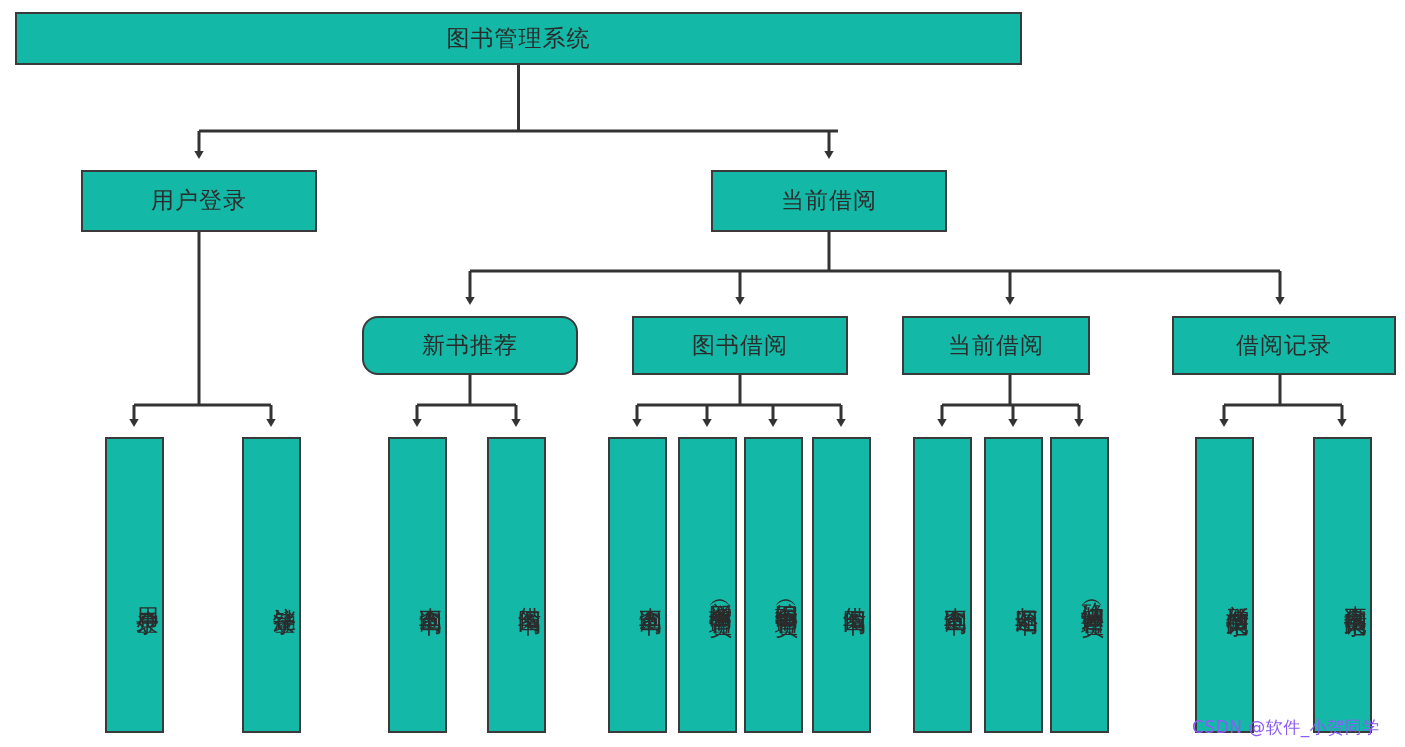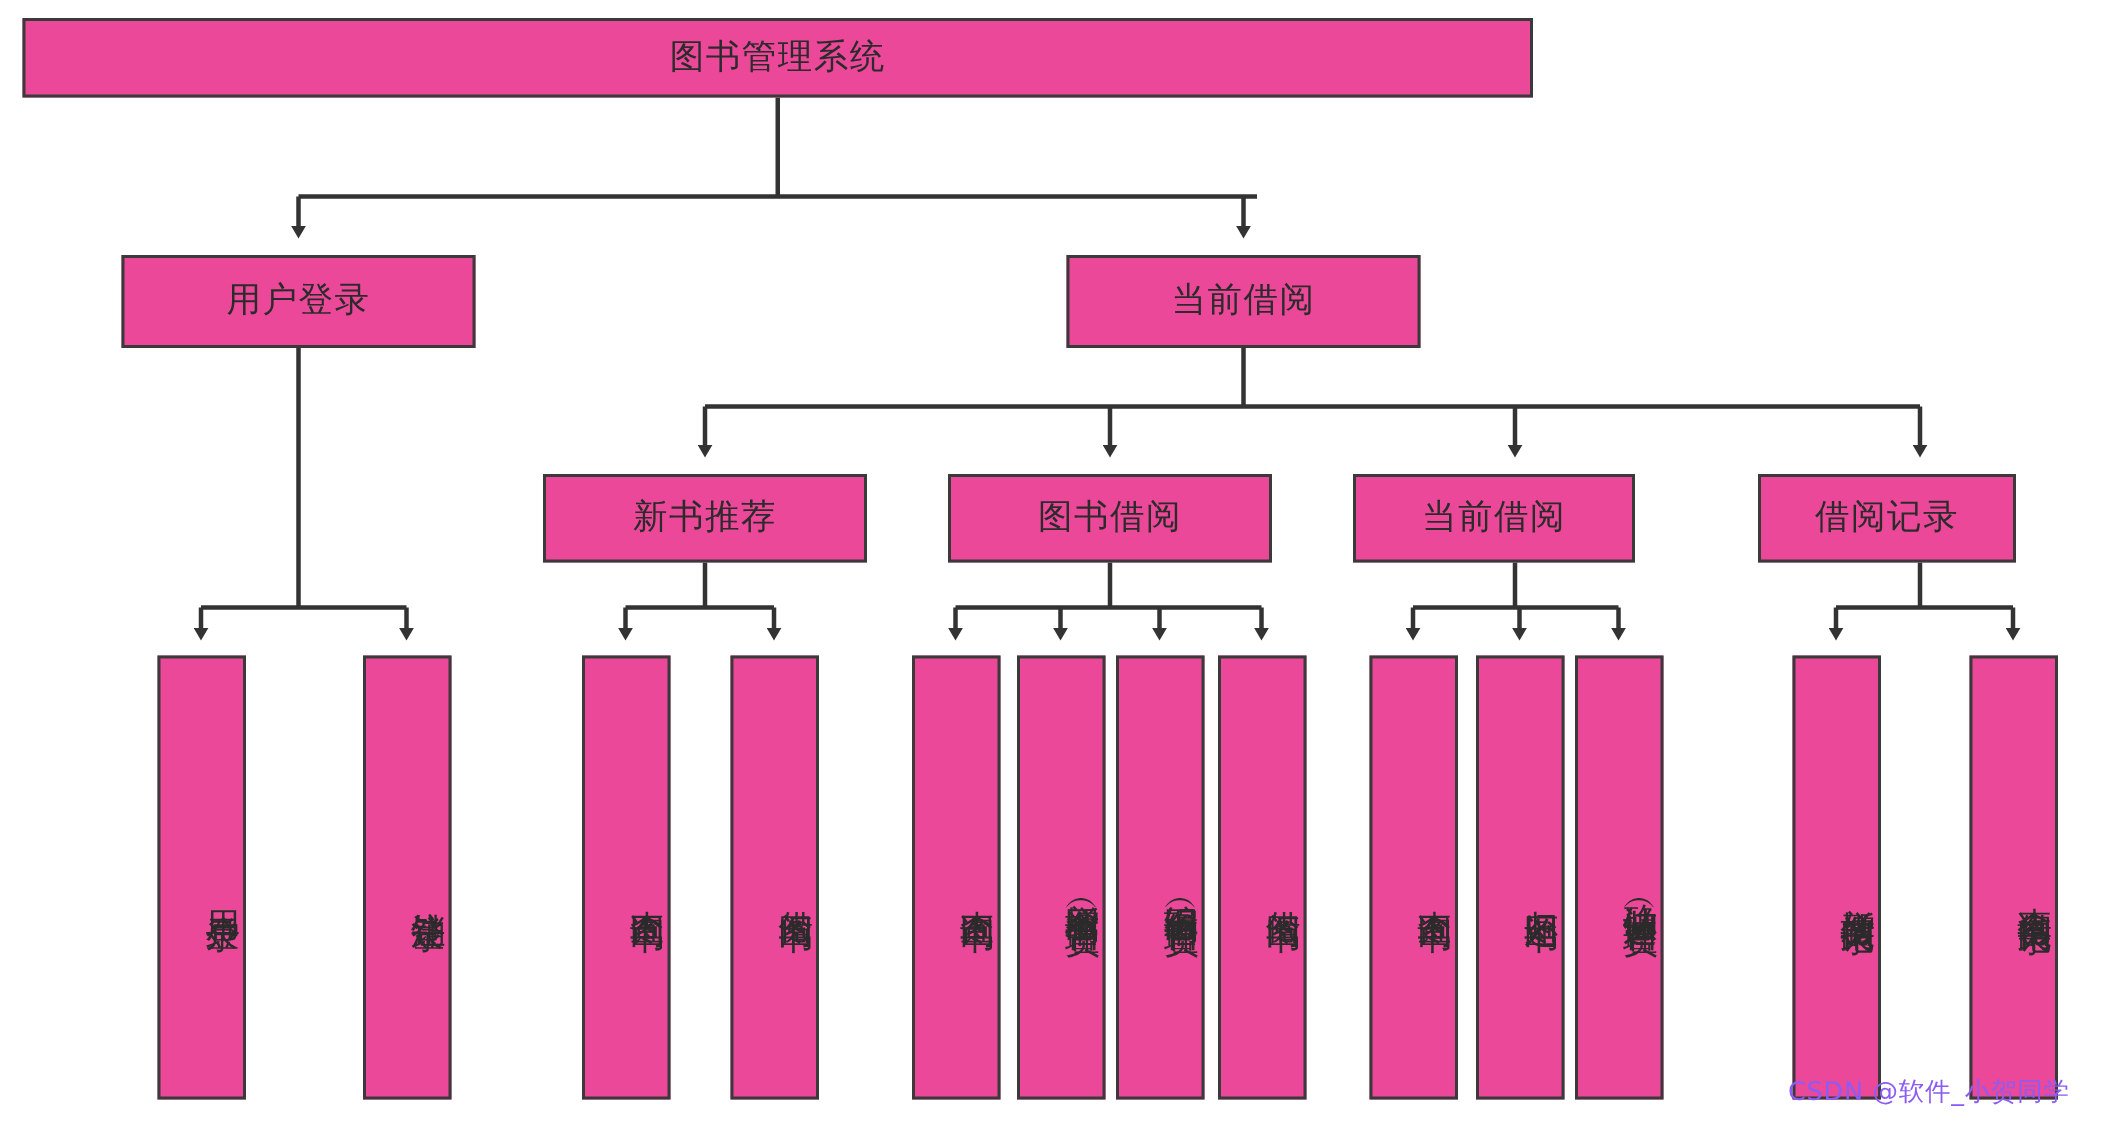--- a/index.html
+++ b/index.html
@@ -22,21 +22,21 @@
     position: absolute;
     left: 0;
     top: 0;
     width: 1405px;
     height: 747px;
     pointer-events: none;
   }
   .node {
     position: absolute;
     box-sizing: border-box;
-    background: #ec4899;
+    background: #14b8a6;
     border: 2.5px solid #3a3a3a;
     display: flex;
     align-items: center;
     justify-content: center;
     color: #2b2b2b;
     text-align: center;
   }
   .node.horizontal {
     font-size: 23px;
     letter-spacing: 1px;
@@ -119,24 +119,24 @@
       <path d="M1224,405 L1224,420" marker-end="url(#arrow)"></path>
       <path d="M1342,405 L1342,420" marker-end="url(#arrow)"></path>
     </g>
   </svg>
 
   <div class="node horizontal" id="node-root" style="left: 15px; top: 12px; width: 1007px; height: 53px;">图书管理系统</div>
 
   <div class="node horizontal" id="node-l2-0" style="left: 81px; top: 170px; width: 236px; height: 62px;">用户登录</div>
   <div class="node horizontal" id="node-l2-1" style="left: 711px; top: 170px; width: 236px; height: 62px;">当前借阅</div>
 
-  <div class="node horizontal" id="node-l3-0" style="left: 362px; top: 316px; width: 216px; height: 59px;">新书推荐</div>
+  <div class="node horizontal" id="node-l3-0" style="left: 362px; top: 316px; width: 216px; height: 59px; border-radius: 16px;">新书推荐</div>
   <div class="node horizontal" id="node-l3-1" style="left: 632px; top: 316px; width: 216px; height: 59px;">图书借阅</div>
   <div class="node horizontal" id="node-l3-2" style="left: 902px; top: 316px; width: 188px; height: 59px;">当前借阅</div>
-  <div class="node horizontal" id="node-l3-3" style="left: 1172px; top: 316px; width: 172px; height: 59px;">借阅记录</div>
+  <div class="node horizontal" id="node-l3-3" style="left: 1172px; top: 316px; width: 224px; height: 59px;">借阅记录</div>
 
   <div class="node vertical" id="node-leaf-0" style="left: 105px; top: 437px; width: 59px; height: 296px;">
     <span class="vtext">用户登录</span>
   </div>
   <div class="node vertical" id="node-leaf-1" style="left: 242px; top: 437px; width: 59px; height: 296px;">
     <span class="vtext">注销登录</span>
   </div>
   <div class="node vertical" id="node-leaf-2" style="left: 388px; top: 437px; width: 59px; height: 296px;">
     <span class="vtext">查询图书</span>
   </div>

